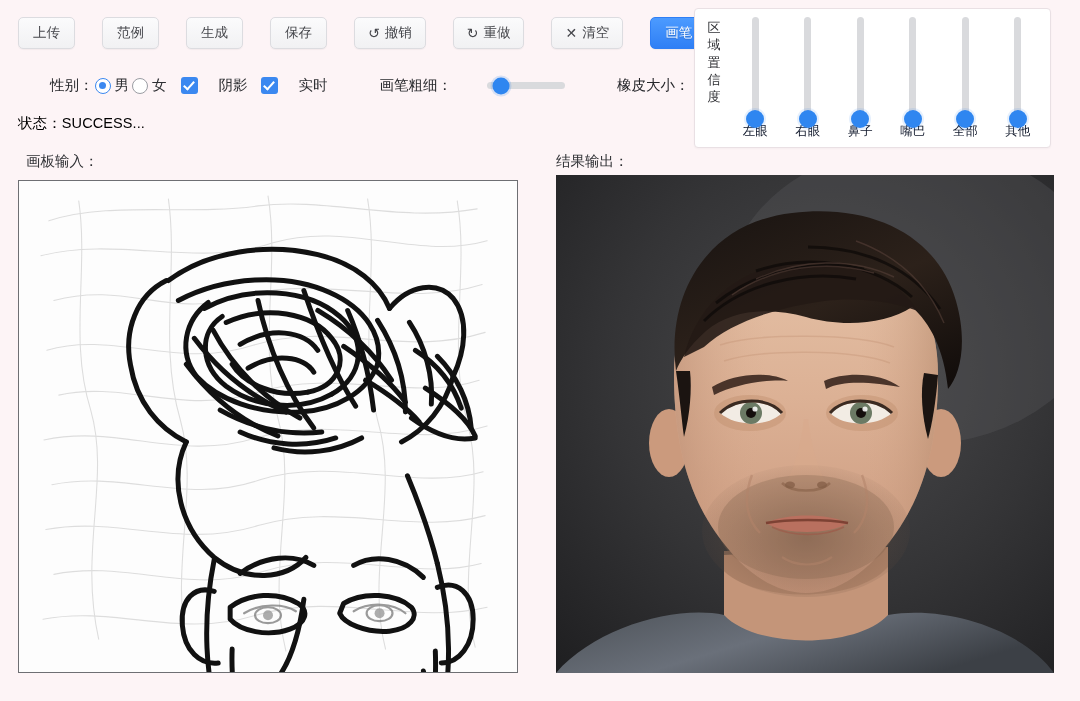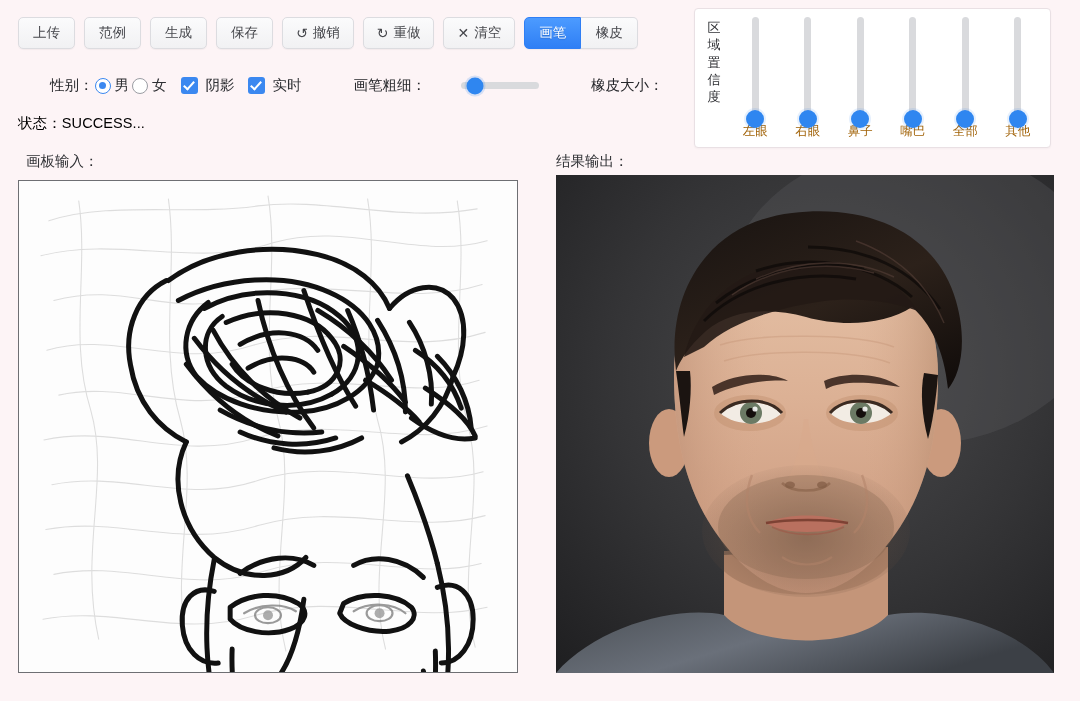--- a/index.html
+++ b/index.html
@@ -6,21 +6,21 @@
   html, body {
     margin: 0; padding: 0;
     width: 1080px; height: 701px;
     background: #fdf4f6;
     font-family: "Liberation Sans", "DejaVu Sans", sans-serif;
     overflow: hidden;
   }
   #app { position: relative; width: 1080px; height: 701px; }
 
   
-  .toolbar { position: absolute; left: 18px; top: 17px; display: flex; gap: 9px; align-items: center; }
+  .toolbar { position: absolute; left: 18px; top: 17px; display: flex; gap: 27px; align-items: center; }
   .tbtn {
     height: 32px; min-width: 57px; padding: 0 13px;
     display: flex; align-items: center; justify-content: center; gap: 5px;
     background: linear-gradient(#fbfbfc, #f1f1f3);
     border: 1px solid #dcdce0; border-radius: 5px;
     font-size: 13.5px; color: #45464b; white-space: nowrap;
     box-shadow: 0 1px 1px rgba(0,0,0,.04);
     cursor: pointer; user-select: none;
   }
   .tbtn.pair-left { border-radius: 5px 0 0 5px; }
@@ -46,21 +46,21 @@
     width: 16px; height: 16px; border-radius: 50%;
     border: 1.6px solid #3b88f0; background: #fff;
     display: inline-block; position: relative; flex: none;
   }
   .rdot.off { border-color: #9b9da3; }
   .rdot.on::after {
     content: ""; position: absolute; left: 3px; top: 3px;
     width: 7px; height: 7px; border-radius: 50%; background: #3b88f0;
   }
   .chk-grp { display: flex; align-items: center; gap: 13px; margin-left: 14px; }
-  .chk { display: flex; align-items: center; gap: 8px; cursor: pointer; }
+  .chk { display: flex; align-items: center; gap: 21px; cursor: pointer; }
   .cbox {
     width: 17px; height: 17px; border-radius: 3px;
     background: #3b88f0; position: relative; flex: none;
   }
   .cbox::after {
     content: ""; position: absolute; left: 5px; top: 2px;
     width: 4px; height: 9px; border: solid #fff;
     border-width: 0 2px 2px 0; transform: rotate(42deg);
   }
   .slider-field { display: flex; align-items: center; margin-left: 20px; gap: 32px; }
@@ -97,21 +97,21 @@
   .vslider { display: flex; flex-direction: column; align-items: center; width: 48px; }
   .vtrack {
     position: relative; width: 7px; height: 102px;
     border-radius: 4px; background: #d9dadd; cursor: pointer;
   }
   .vthumb {
     position: absolute; left: 50%; width: 18px; height: 18px;
     border-radius: 50%; background: #2f86f0; transform: translate(-50%, 50%);
     box-shadow: 0 0 0 2px rgba(47,134,240,.12);
   }
-  .vlabel { font-size: 12.5px; color: #a16207; margin-top: 4px; white-space: nowrap; }
+  .vlabel { font-size: 12.5px; color: #0f172a; margin-top: 4px; white-space: nowrap; }
 
   
   .pane-label { position: absolute; font-size: 14.5px; color: #2e2f33; }
   .pane-label.left { left: 26px; top: 152px; }
   .pane-label.right { left: 556px; top: 152px; }
 
   .canvas-box {
     position: absolute; left: 18px; top: 180px; width: 500px; height: 493px;
     background: #ffffff; border: 1px solid #6e6f73; overflow: hidden;
   }

